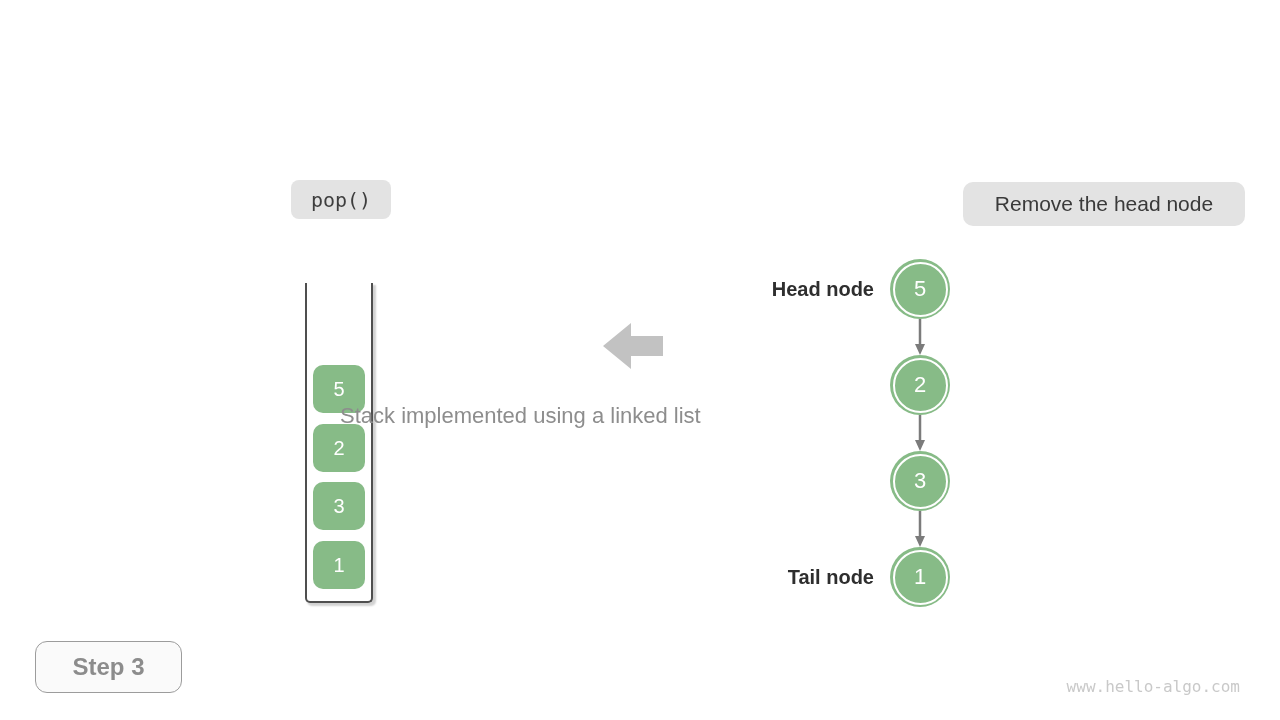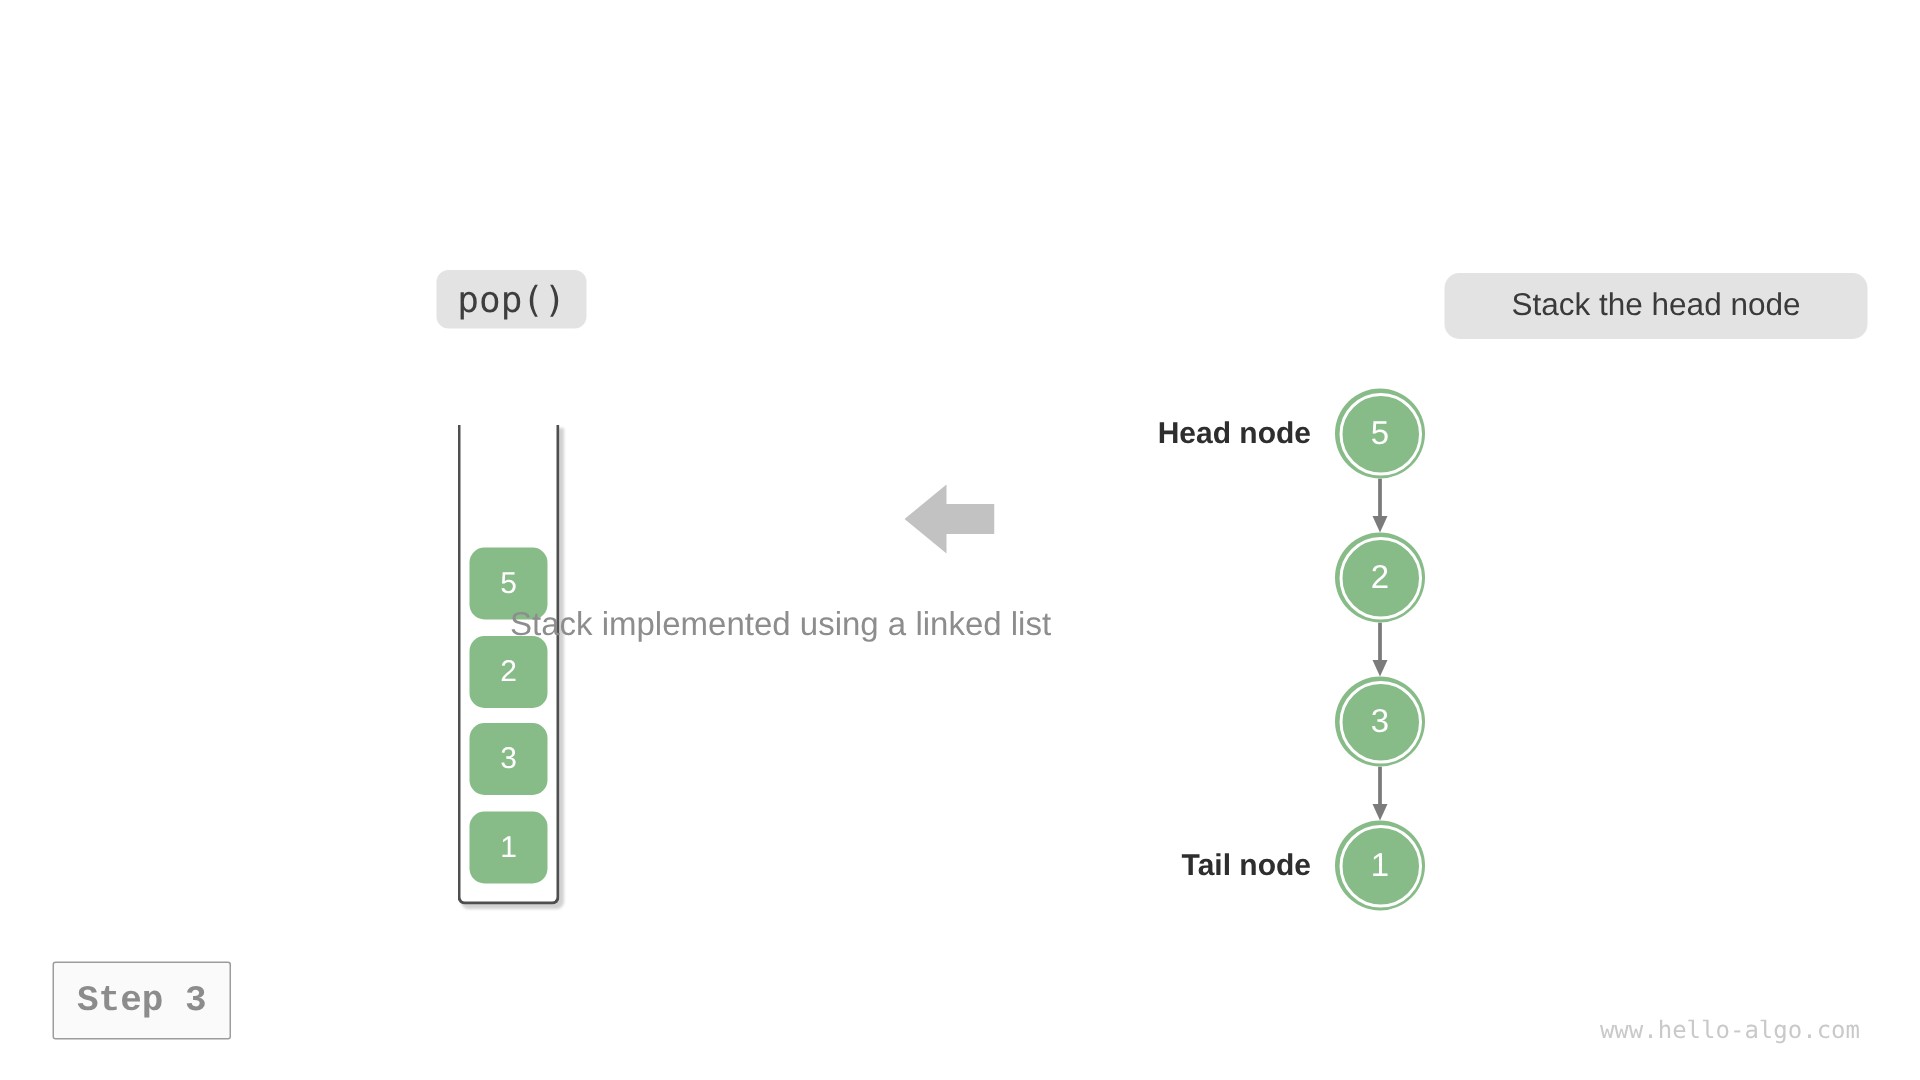--- a/index.html
+++ b/index.html
@@ -13,21 +13,21 @@
     overflow: hidden;
   }
   
   .op-badge {
     position: absolute; left: 291px; top: 180px;
     width: 100px; height: 39px;
     background: var(--badge-bg, #e3e3e3);
     border-radius: 8px;
     display: flex; align-items: center; justify-content: center;
     font-family: "DejaVu Sans Mono", monospace;
-    font-size: 24px; color: #3e3e3e;
+    font-size: 20px; color: #3e3e3e;
   }
   .action-badge {
     position: absolute; left: 963px; top: 182px;
     width: 282px; height: 44px;
     background: var(--badge-bg, #e3e3e3);
     border-radius: 10px;
     display: flex; align-items: center; justify-content: center;
     font-size: 21px; color: #3a3a3a;
   }
   
@@ -94,46 +94,46 @@
     position: absolute; left: 914px;
     width: 12px; height: 36px;
     color: var(--connector-gray, #7b7b7b);
   }
   .conn-0 { top: 319px; }
   .conn-1 { top: 415px; }
   .conn-2 { top: 511px; }
   
   .step-badge {
     position: absolute; left: 35px; top: 641px;
-    width: 119px; height: 52px;
+    width: 147px; height: 52px;
     background: #fafafa;
     border: 1.5px solid #9c9c9c;
-    border-radius: 2px;
+    border-radius: 12px;
     display: flex; align-items: center; justify-content: center;
-    font-family: Liberation Mono, monospace;
+    font-family: Liberation Sans, sans-serif;
     font-weight: 700; font-size: 24px;
     color: var(--step-gray, #8c8c8c);
   }
   .watermark {
     position: absolute; right: 40px; top: 677px;
     font-family: "DejaVu Sans Mono", monospace;
     font-size: 16px; color: var(--watermark-gray, #c9c9c9);
   }
 </style>
 </head>
 <body>
 
 <div class="canvas">
 
   <div class="op-badge">
     <span>pop()</span>
   </div>
 
   <div class="action-badge">
-    <span>Stack the head node</span>
+    <span>Remove the head node</span>
   </div>
 
   <div class="stack-container">
     <div class="stack-item">
       <span>5</span>
     </div>
     <div class="stack-item">
       <span>2</span>
     </div>
     <div class="stack-item">

